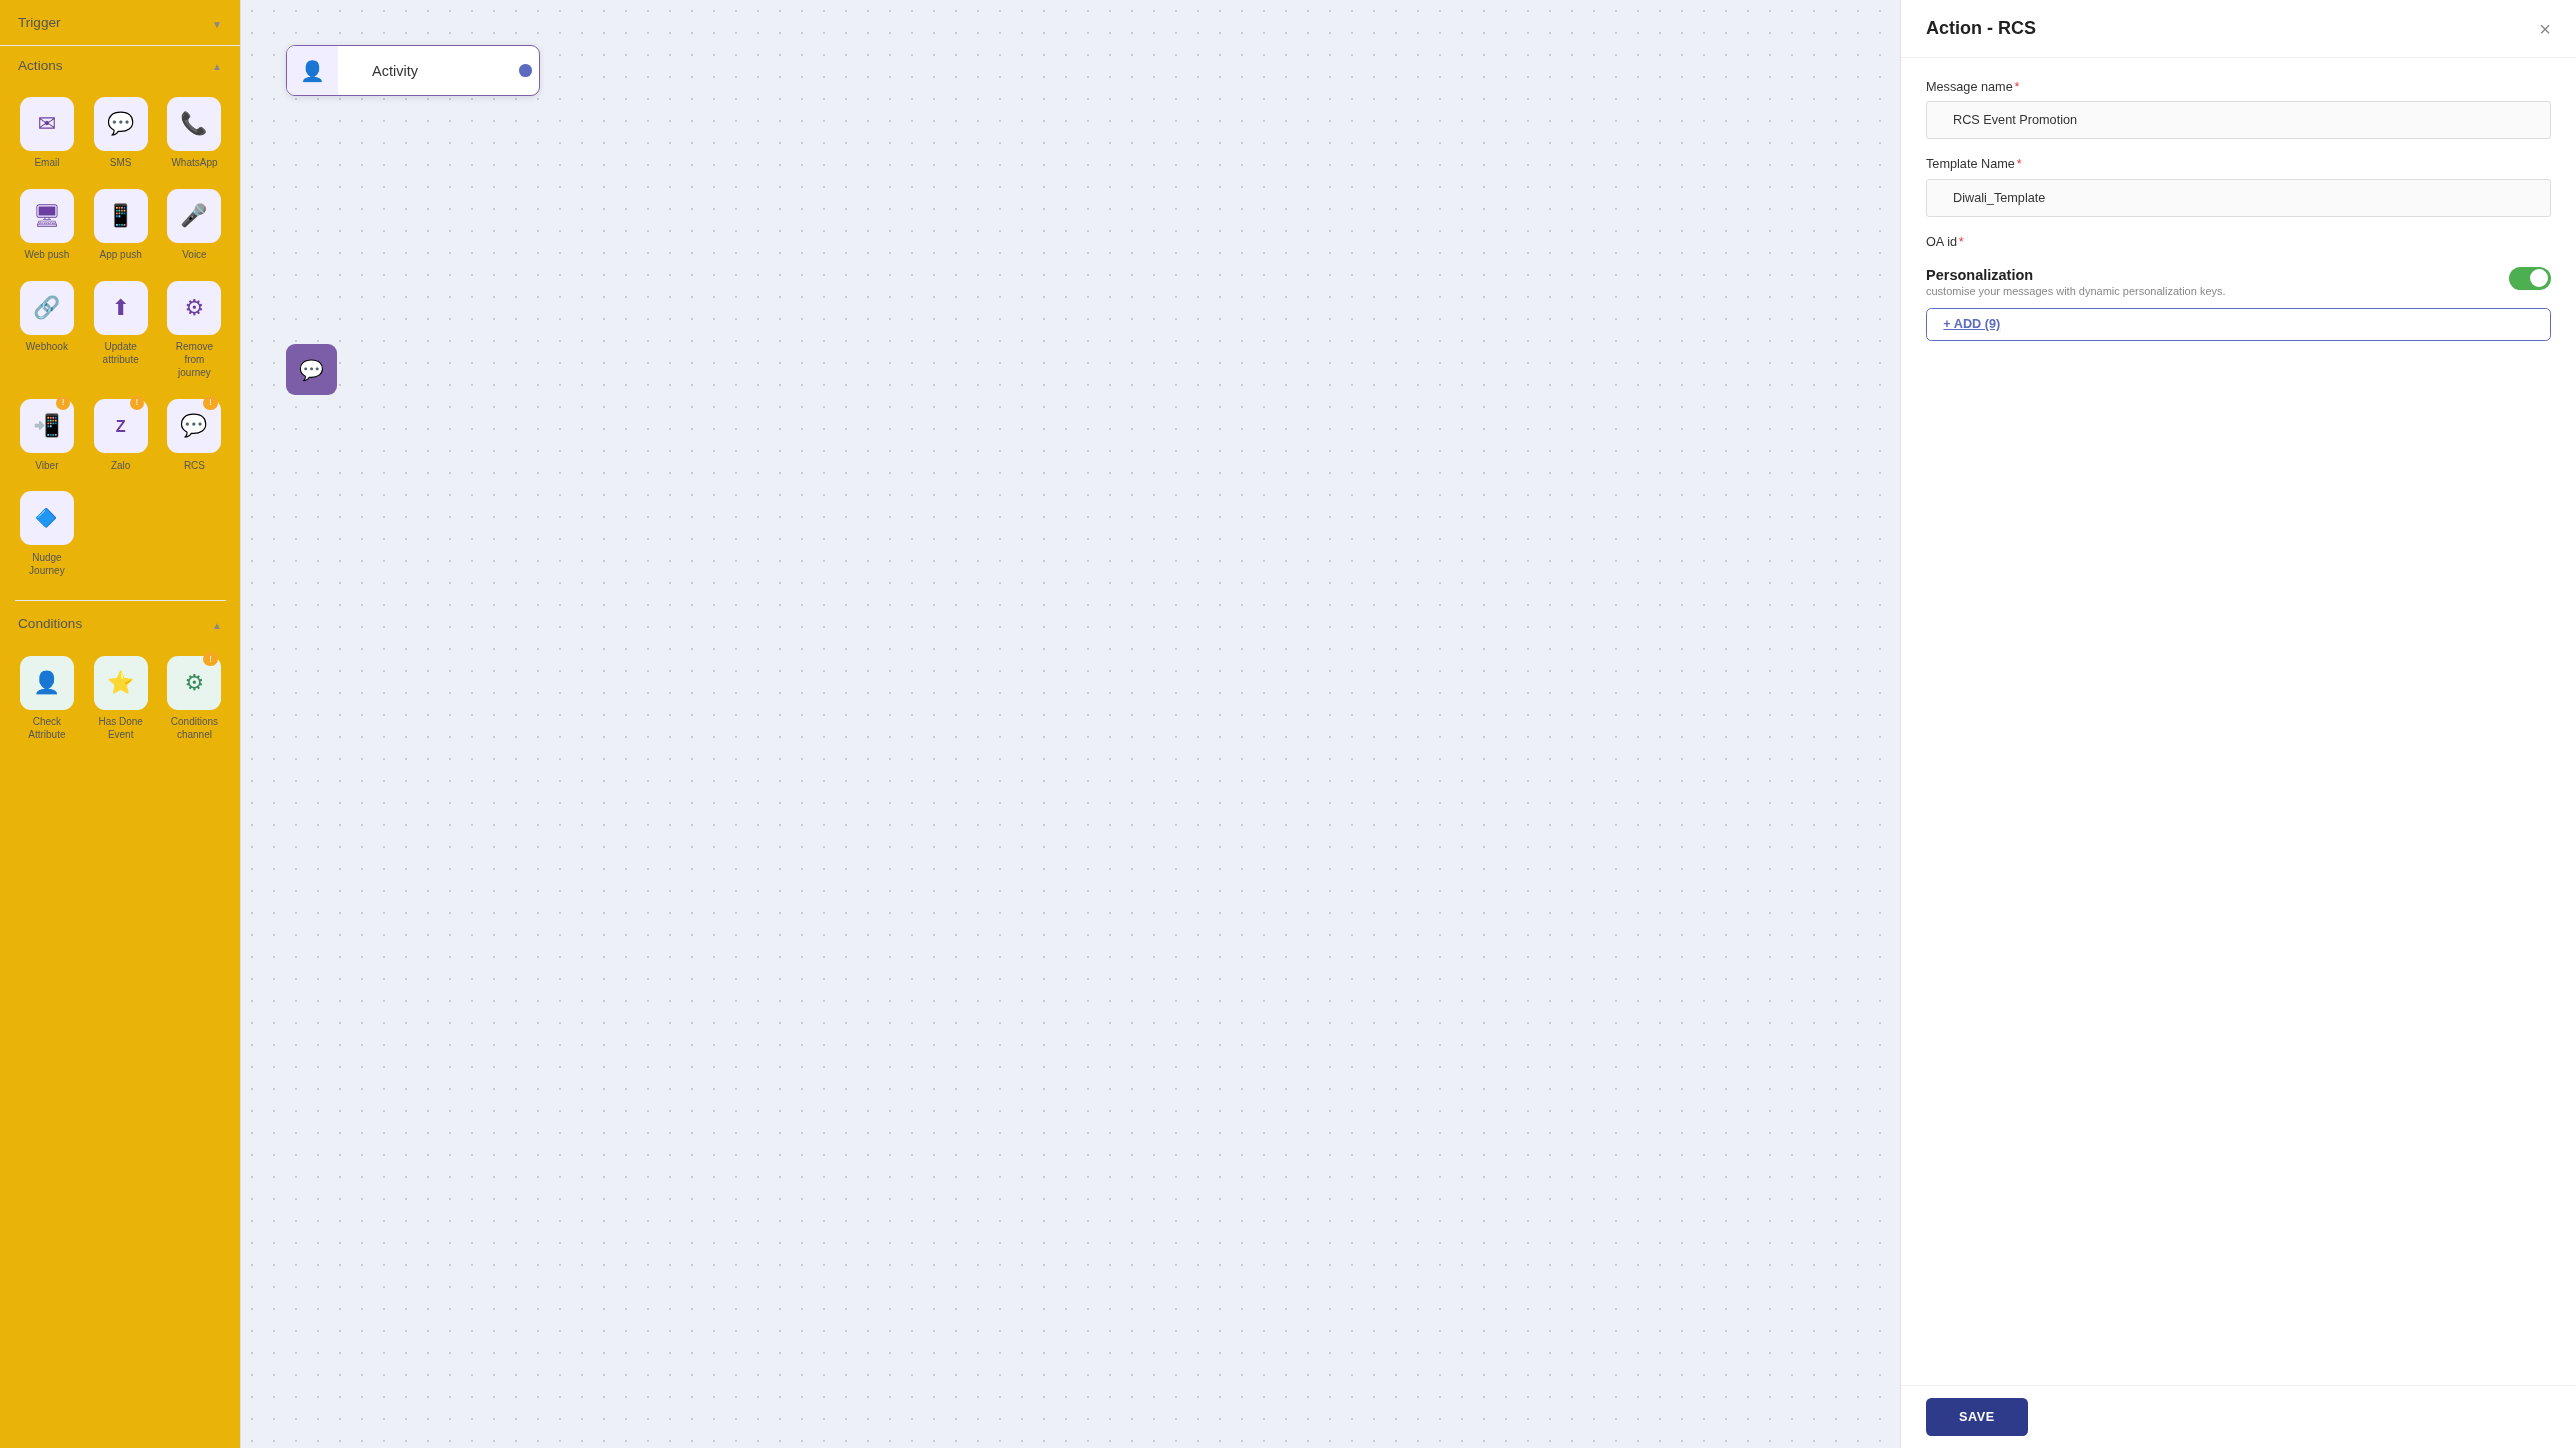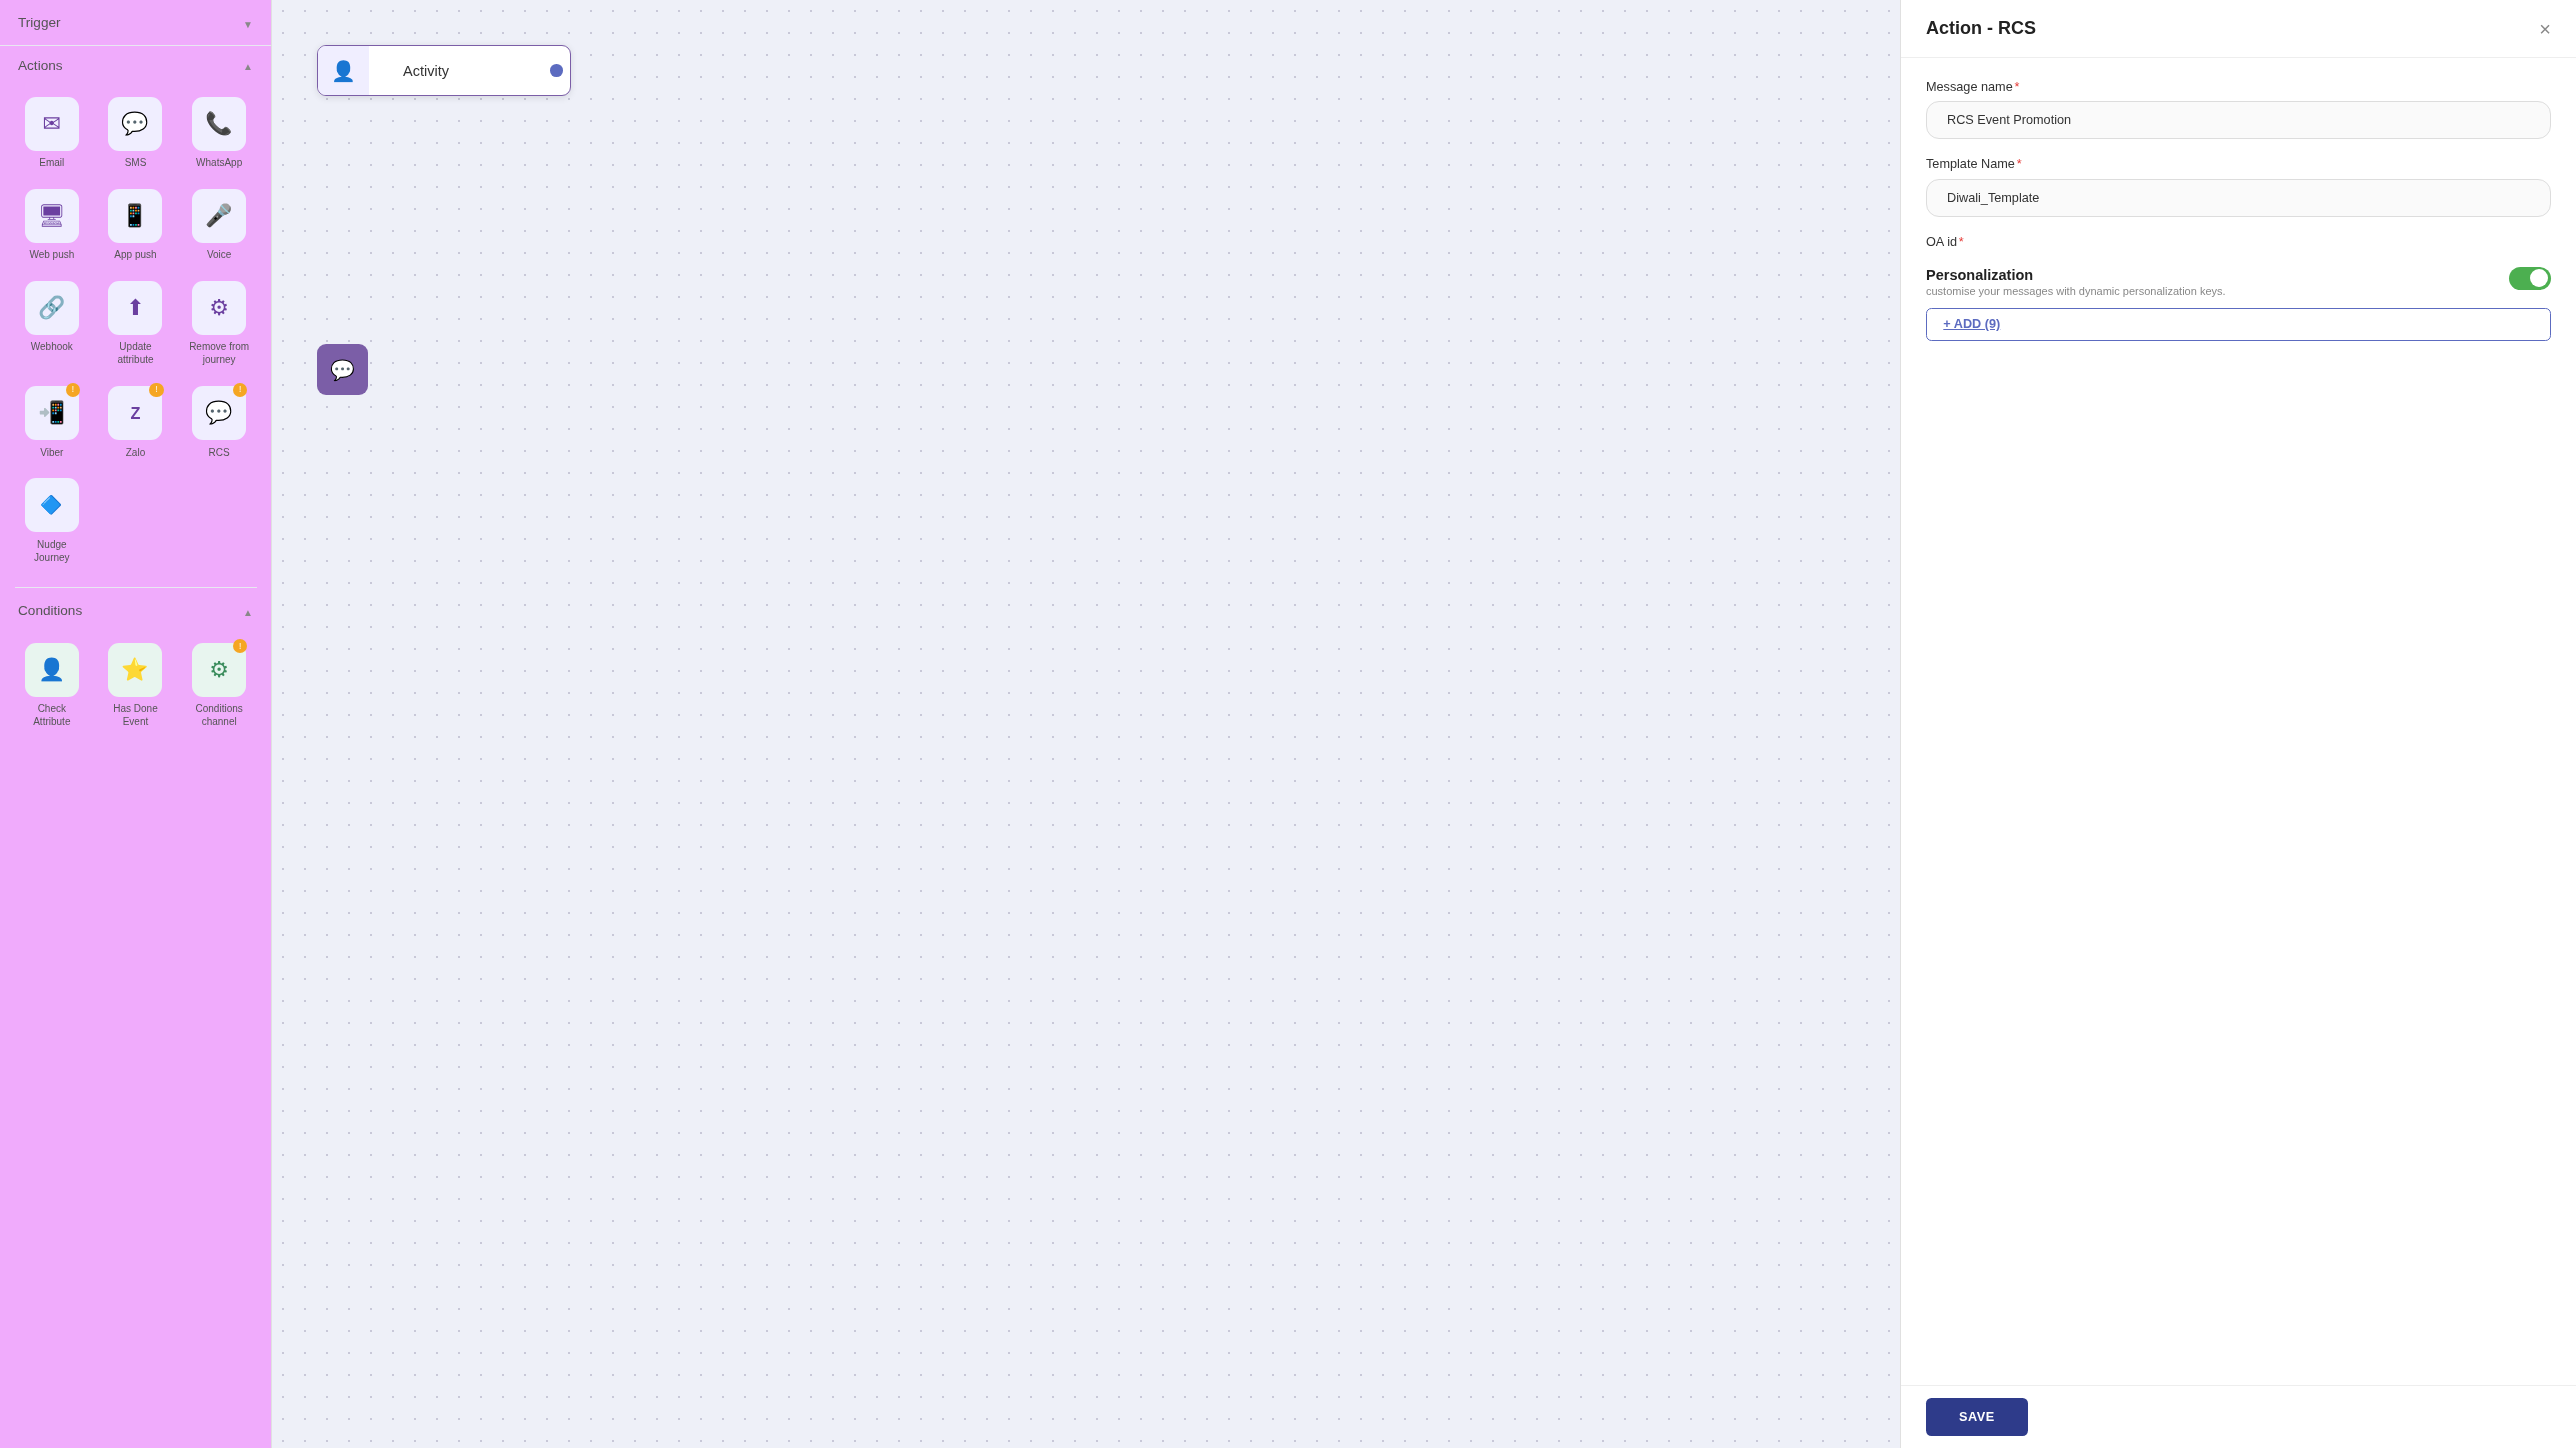--- a/index.html
+++ b/index.html
@@ -1,21 +1,21 @@
 <!DOCTYPE html>
 <html style="font-size:14.5px"><head>
   <meta charset="utf-8">
   <style>
     * { box-sizing: border-box; margin: 0; padding: 0; }
     body { font-family: -apple-system, BlinkMacSystemFont, 'Segoe UI', sans-serif; background: #f0f0f5; display: flex; height: 100vh; overflow: hidden; }
 
     
     .sidebar {
-      width: 272px;
-      background: #f0abfc;
+      width: 241px;
+      background: #eab308;
       border-right: 0.9px solid #e0e0e0;
       overflow-y: auto;
       flex-shrink: 0;
       padding-bottom: 6px;
     }
     .trigger-section {
       padding: 14.5px 18px;
       display: flex;
       justify-content: space-between;
       align-items: center;
@@ -199,23 +199,23 @@
     .field-label {
       font-size: 12.7px;
       color: #333;
       font-weight: 500;
     }
     .field-label .required {
       color: #e53935;
       margin-left: 1.8px;
     }
     .field-input {
-      padding: 11px 20px;
+      padding: 11px 26px;
       border: 0.9px solid #ddd;
-      border-radius: 13px;
+      border-radius: 3px;
       font-size: 12.7px;
       color: #333;
       background: #fafafa;
       outline: none;
       width: 100%;
     }
     .field-select-wrapper {
       position: relative;
     }
     .field-select-wrapper select {

